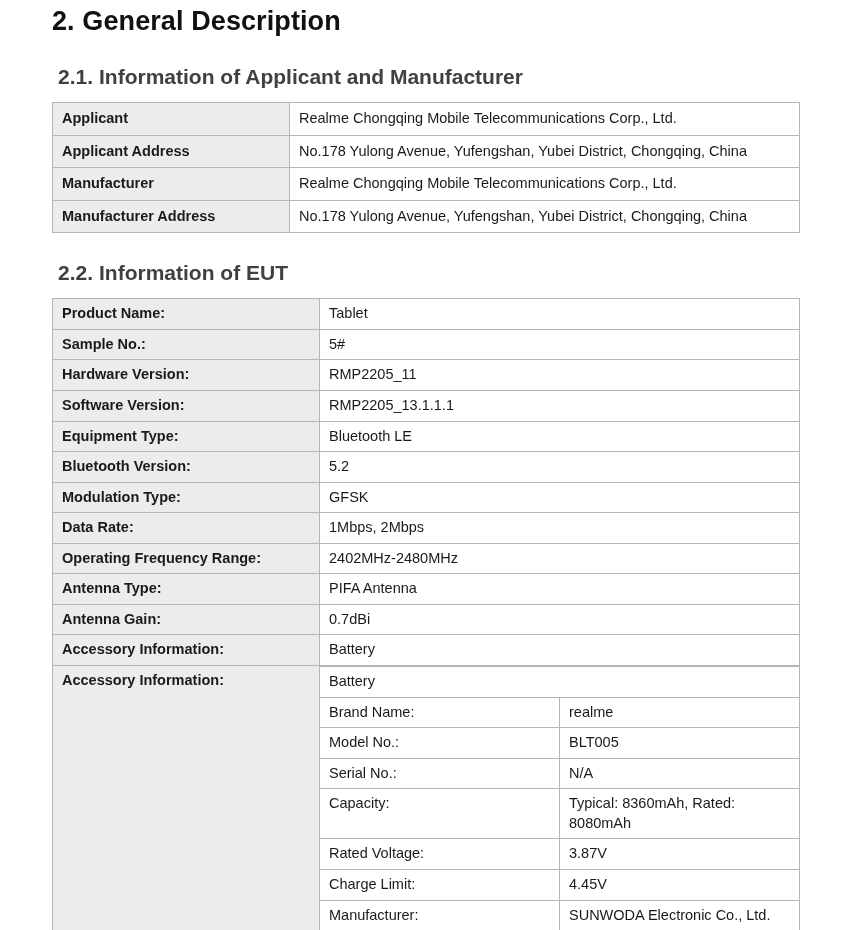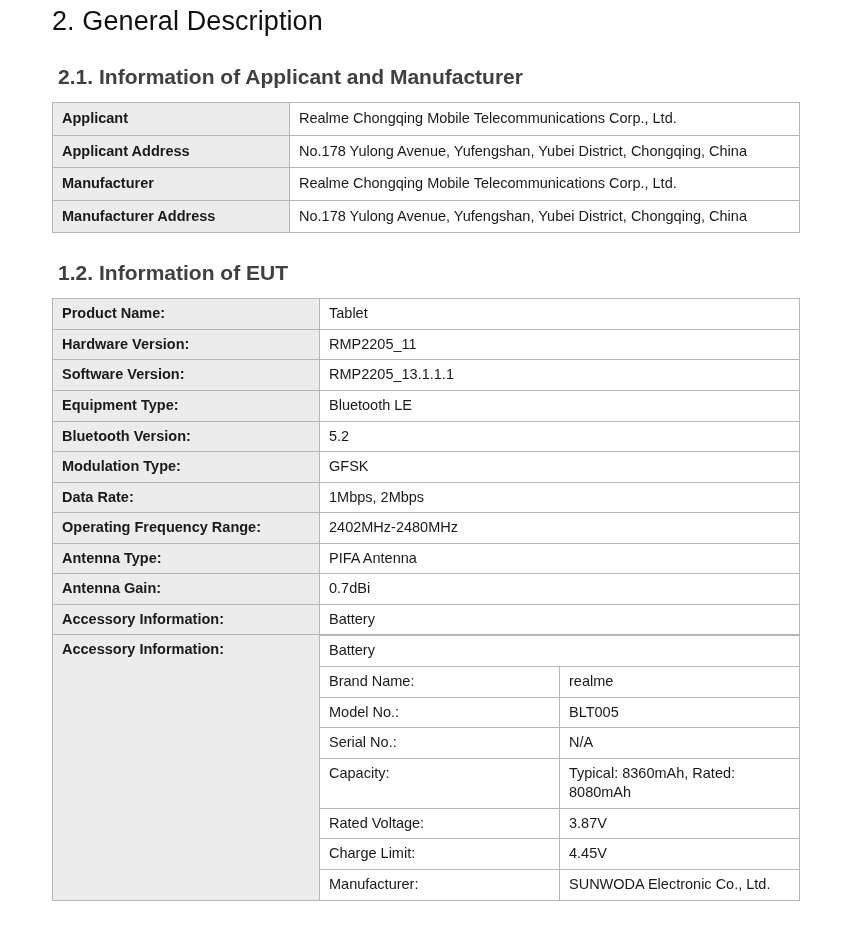--- a/index.html
+++ b/index.html
@@ -16,21 +16,21 @@
   }
   .page {
     width: 850px;
     height: 930px;
     box-sizing: border-box;
     padding: 0 48px 0 52px;
     position: relative;
   }
   h1.doc-h1 {
     font-size: 27px;
-    font-weight: normal;
+    font-weight: bold;
     margin: 6px 0 0 0;
     letter-spacing: 0.1px;
     color: #111;
   }
   h2.doc-h2 {
     font-size: 21px;
     font-weight: bold;
     margin: 28px 0 0 6px;
     color: #404040;
   }
@@ -132,28 +132,32 @@
         <td class="valuecell">Realme Chongqing Mobile Telecommunications Corp., Ltd.</td>
       </tr>
       <tr>
         <td class="labelcell">Manufacturer Address</td>
         <td class="valuecell two-line">No.178 Yulong Avenue, Yufengshan, Yubei District, Chongqing, China</td>
       </tr>
     </tbody>
   </table>
 
   <h2 class="doc-h2">
-    <span class="num">1.2.</span><span>Information of </span><span class="eut-strong">EUT</span>
+    <span class="num">2.2.</span><span>Information of </span><span class="eut-strong">EUT</span>
   </h2>
 
   <table class="doc-table" id="eut-table">
     <tbody>
       <tr>
         <td class="labelcell">Product Name:</td>
         <td class="valuecell">Tablet</td>
+      </tr>
+      <tr>
+        <td class="labelcell">Sample No.:</td>
+        <td class="valuecell">5#</td>
       </tr>
       <tr>
         <td class="labelcell">Hardware Version:</td>
         <td class="valuecell">RMP2205_11</td>
       </tr>
       <tr>
         <td class="labelcell">Software Version:</td>
         <td class="valuecell">RMP2205_13.1.1.1</td>
       </tr>
       <tr>

